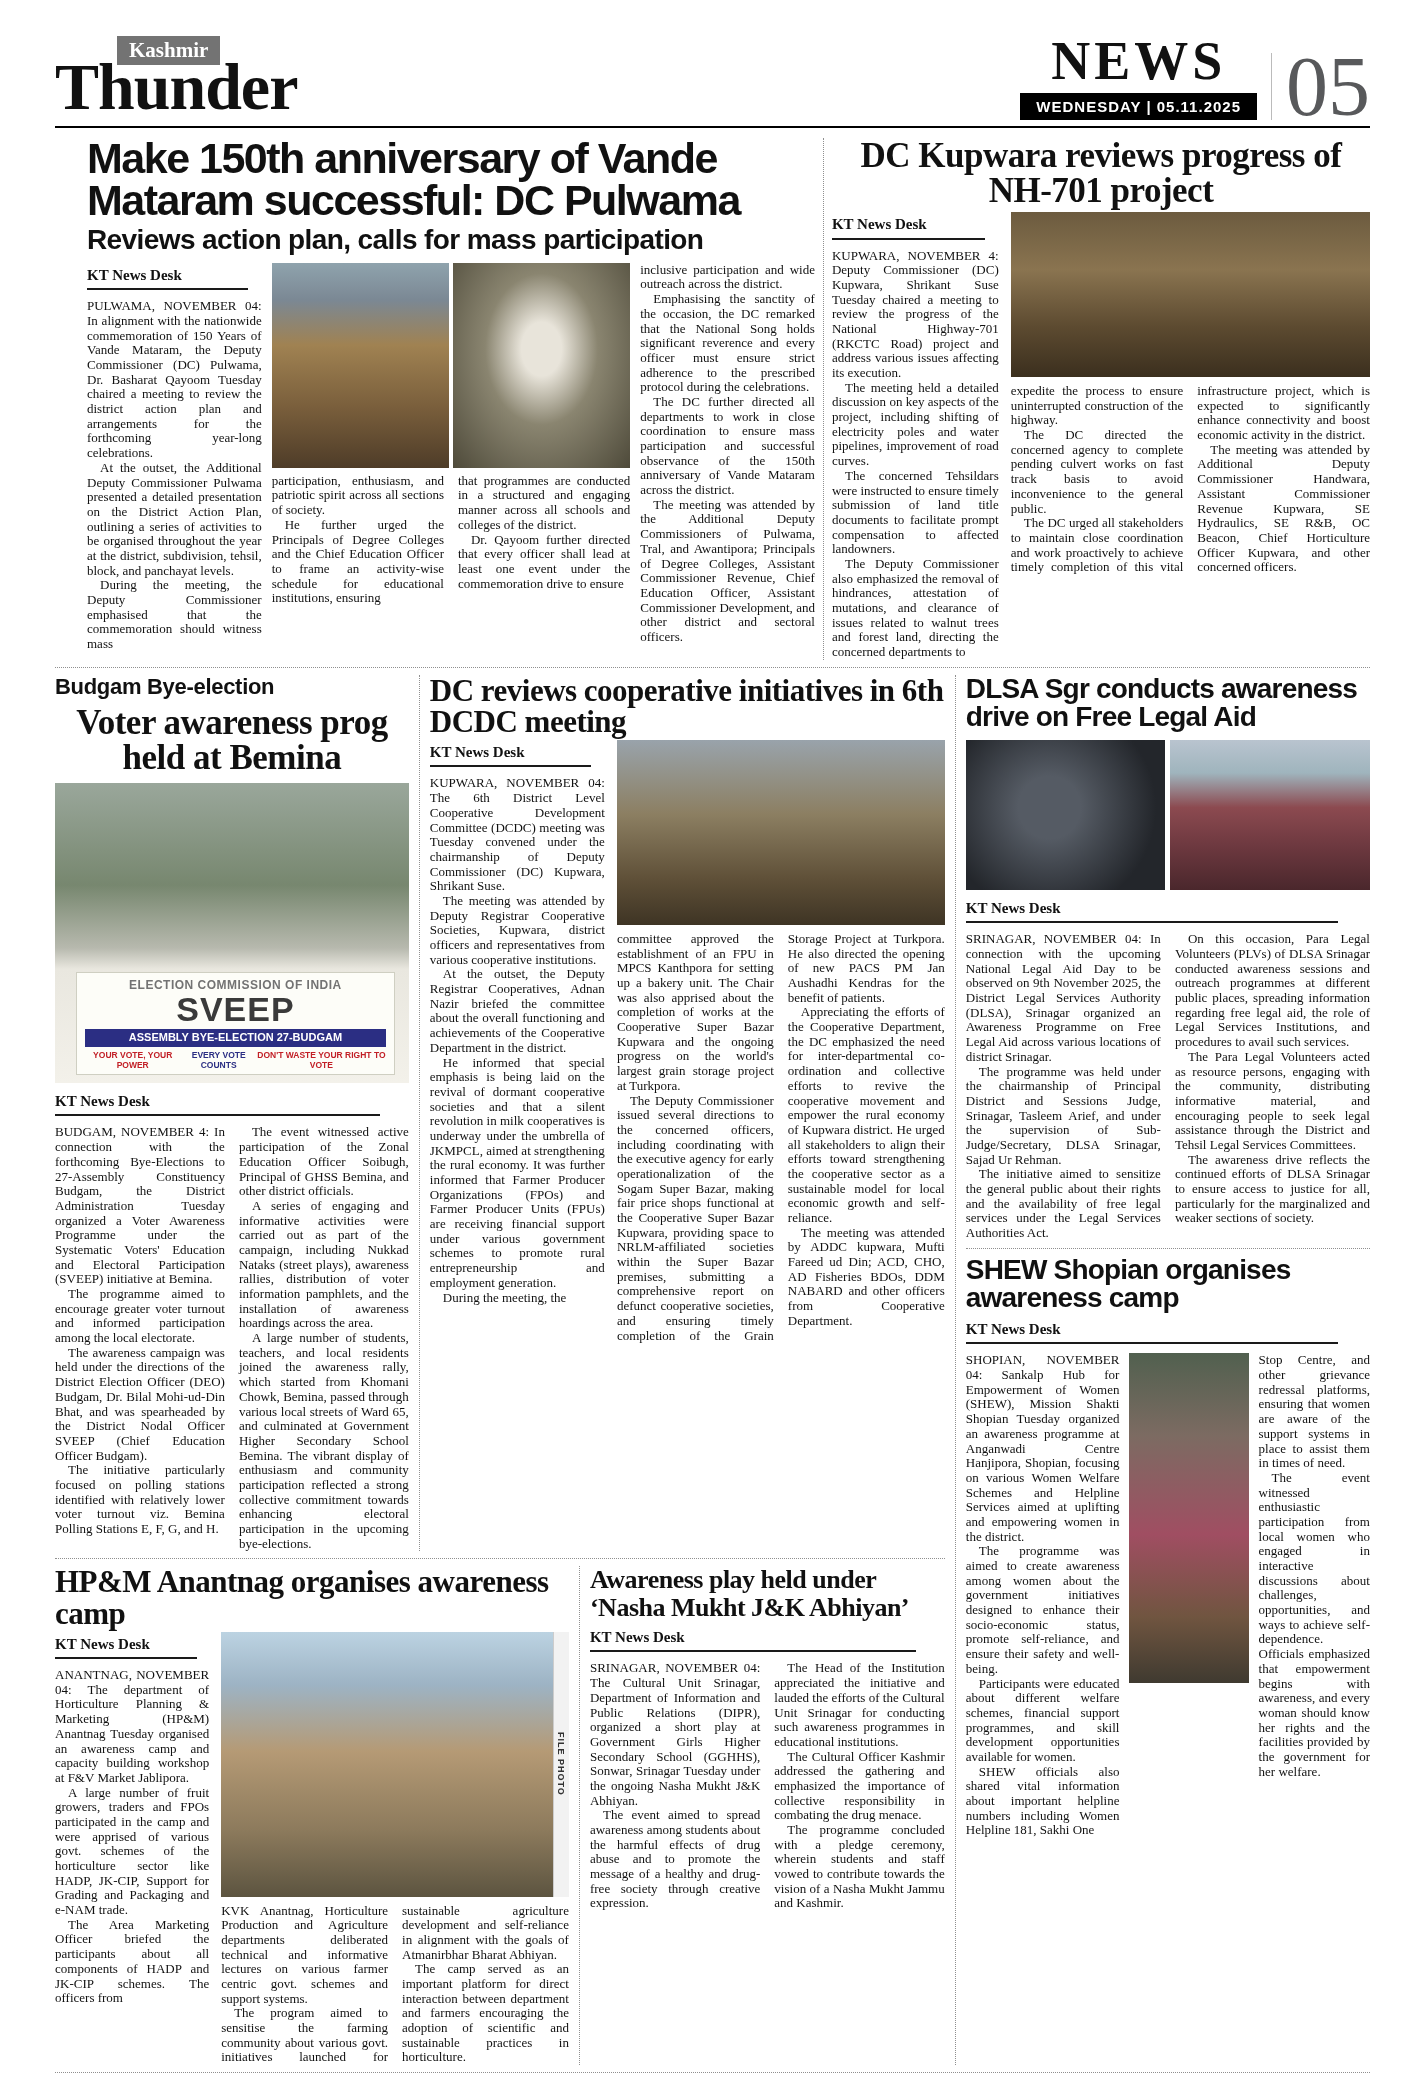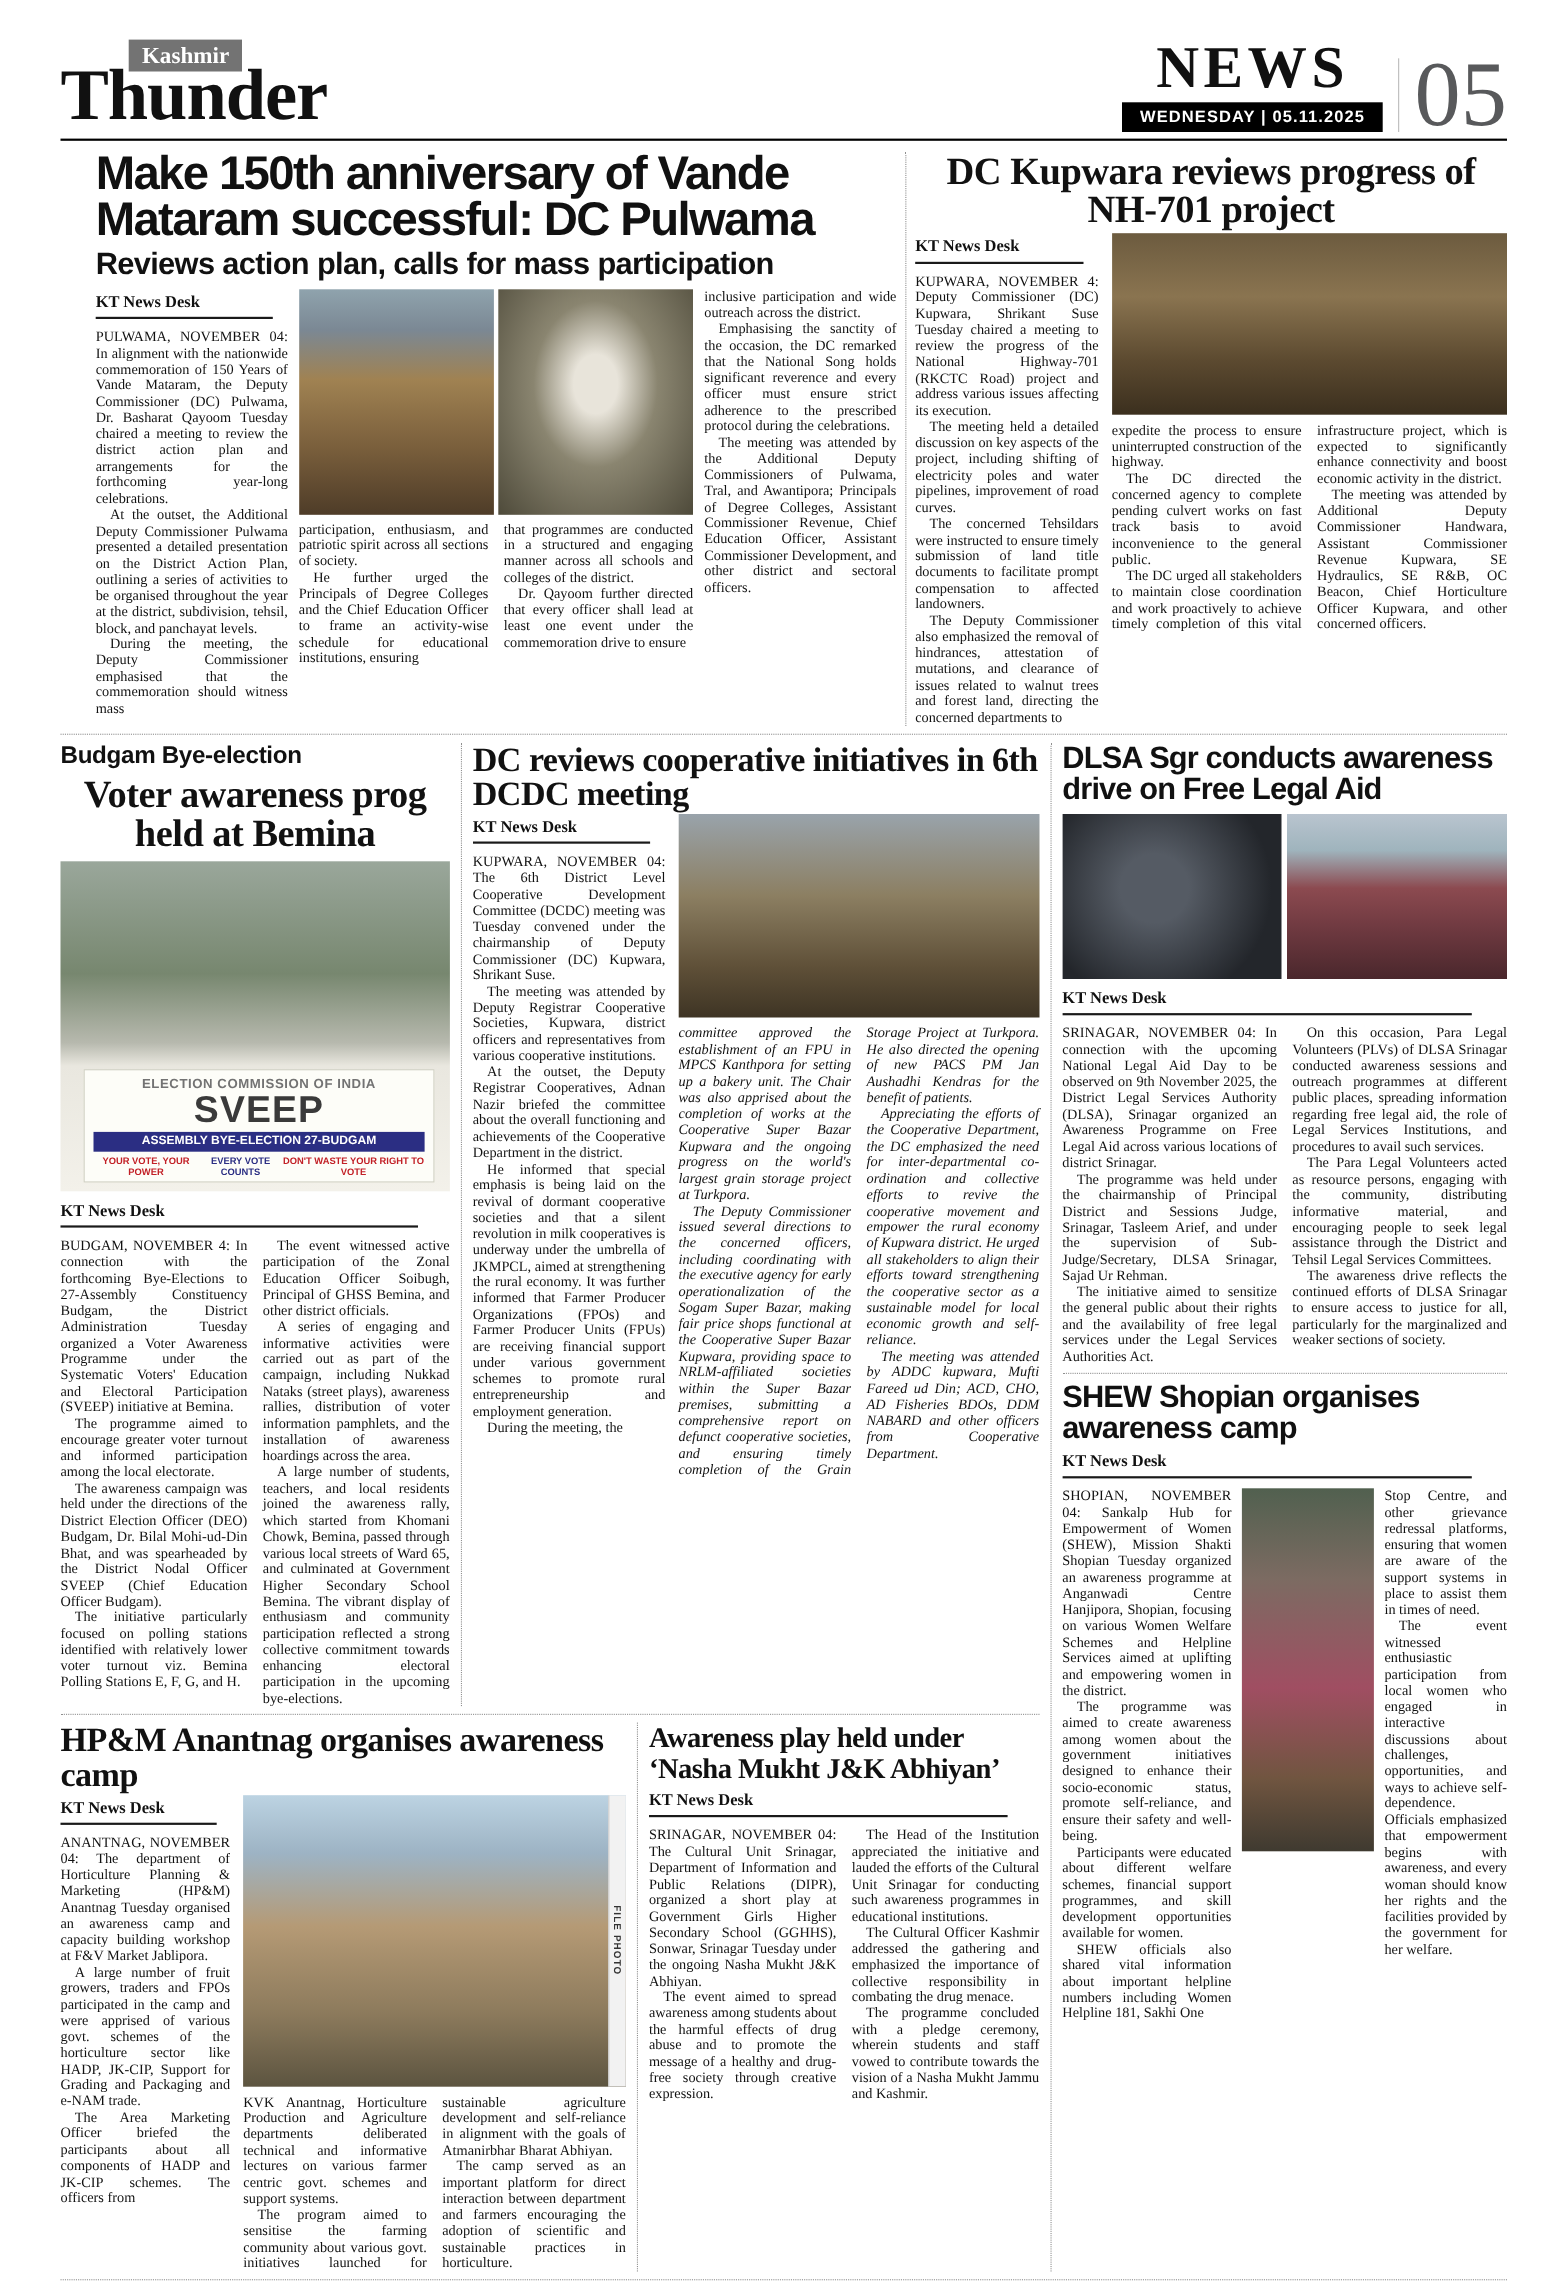--- a/index.html
+++ b/index.html
@@ -77,21 +77,21 @@
   .band23 { display:grid; grid-template-columns: 68.5% 1fr; }
   .b23-left { grid-column:1; border-right:1px dotted #8f8f8f; padding-right:10px; }
   .b23-right { grid-column:2; padding-left:10px; }
   .row-split { display:flex; }
   .art-budgam { width:41%; padding-right:10px; border-right:1px dotted #8f8f8f; }
   .art-dcdc { width:59%; padding-left:10px; }
   .art-hpm { width:59%; padding-right:10px; border-right:1px dotted #8f8f8f; }
   .art-nasha { width:41%; padding-left:10px; }
   .dcdc-body { display:flex; margin-top:2px; }
   .dcdc-c1 { width:34%; }
-  .dcdc-right { width:66%; padding-left:12px;font-style:italic; }
+  .dcdc-right { width:66%; padding-left:12px; }
   .dcdc-right .cols2 { margin-top:7px; }
   .dlsa-photos { display:flex; gap:5px; margin-top:8px; }
   .dlsa-photos .ph { flex:1; }
   .shew-body { display:flex; gap:10px; }
   .shew-c1 { width:40%; }
   .shew-ph-wrap { width:31%; }
   .shew-c2 { width:29%; }
   .hpm-body { display:flex; margin-top:2px; }
   .hpm-c1 { width:30%; }
   .hpm-right { width:70%; padding-left:12px; }
@@ -145,20 +145,21 @@
               </div>
             <div class="ucol btxt">
                 <p>that programmes are conducted in a structured and engaging manner across all schools and colleges of the district.</p>
                 <p>Dr. Qayoom further directed that every officer shall lead at least one event under the commemoration drive to ensure</p>
               </div>
           </div>
         </div>
         <div class="vande-c4 btxt">
             <p>inclusive participation and wide outreach across the district.</p>
             <p>Emphasising the sanctity of the occasion, the DC remarked that the National Song holds significant reverence and every officer must ensure strict adherence to the prescribed protocol during the celebrations.</p>
+            <p>The DC further directed all departments to work in close coordination to ensure mass participation and successful observance of the 150th anniversary of Vande Mataram across the district.</p>
             <p>The meeting was attended by the Additional Deputy Commissioners of Pulwama, Tral, and Awantipora; Principals of Degree Colleges, Assistant Commissioner Revenue, Chief Education Officer, Assistant Commissioner Development, and other district and sectoral officers.</p>
           </div>
       </div>
     </article>
 
     <div class="vdot"></div>
 
     <article class="art-kupwara">
       <h1 class="hl-serif-lg">DC Kupwara reviews progress of NH-701 project</h1>
       <div class="kup-body">

